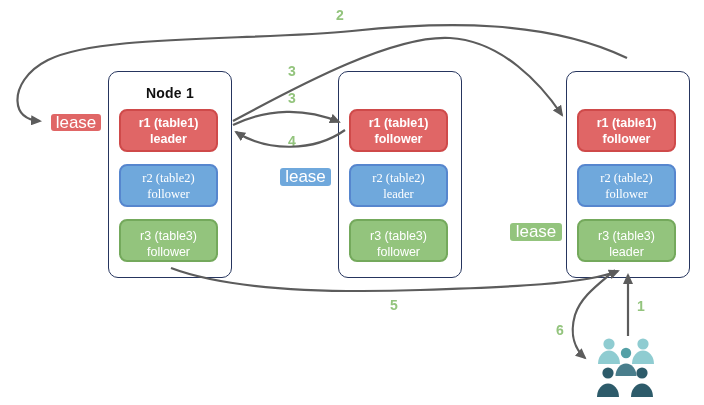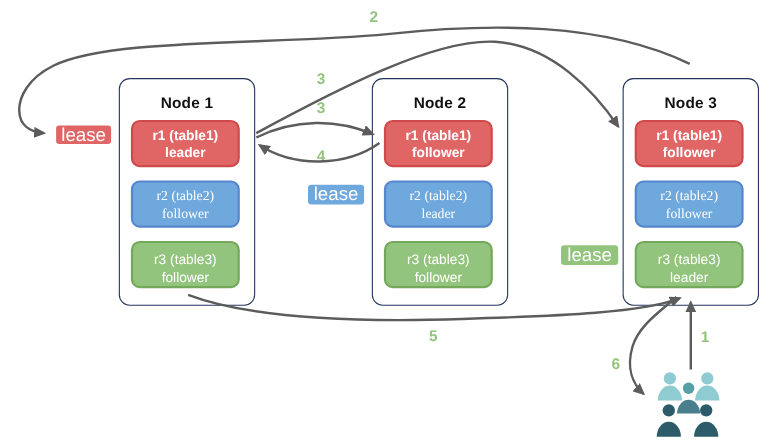--- a/index.html
+++ b/index.html
@@ -68,37 +68,35 @@
       <span>r2 (table2)</span>
       <span>follower</span>
     </div>
     <div class="replica r3 green">
       <span>r3 (table3)</span>
       <span>follower</span>
     </div>
   </div>
 
   <div class="node node-2">
-    <div class="node-title">Node 2</div>
     <div class="replica r1 red">
       <span>r1 (table1)</span>
       <span>follower</span>
     </div>
     <div class="replica r2 blue">
       <span>r2 (table2)</span>
       <span>leader</span>
     </div>
     <div class="replica r3 green">
       <span>r3 (table3)</span>
       <span>follower</span>
     </div>
   </div>
 
   <div class="node node-3">
-    <div class="node-title">Node 3</div>
     <div class="replica r1 red">
       <span>r1 (table1)</span>
       <span>follower</span>
     </div>
     <div class="replica r2 blue">
       <span>r2 (table2)</span>
       <span>follower</span>
     </div>
     <div class="replica r3 green">
       <span>r3 (table3)</span>

